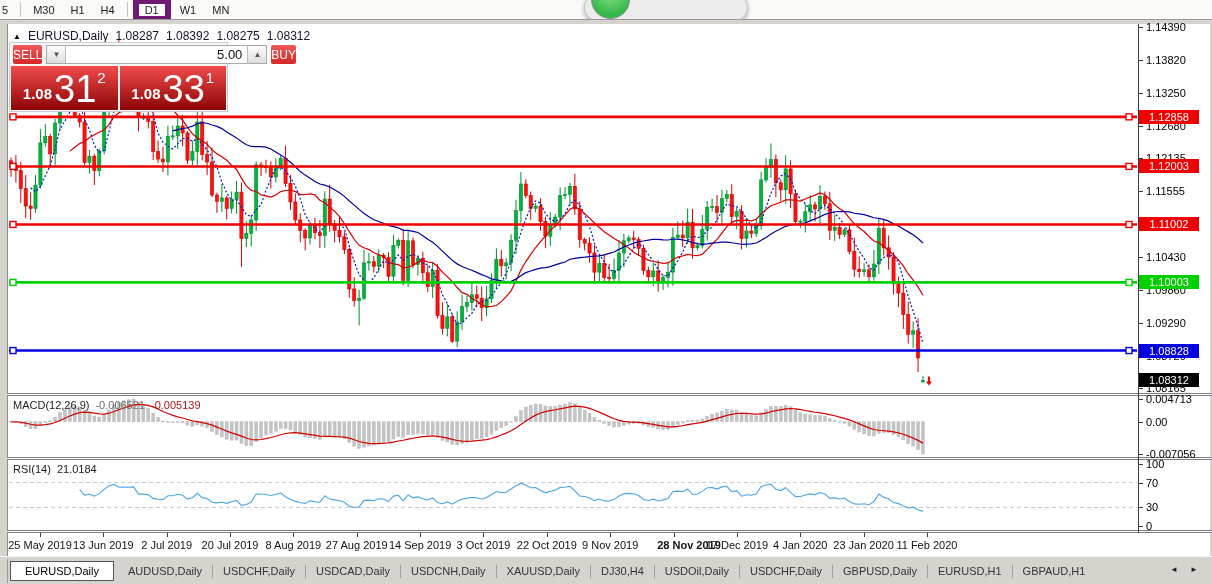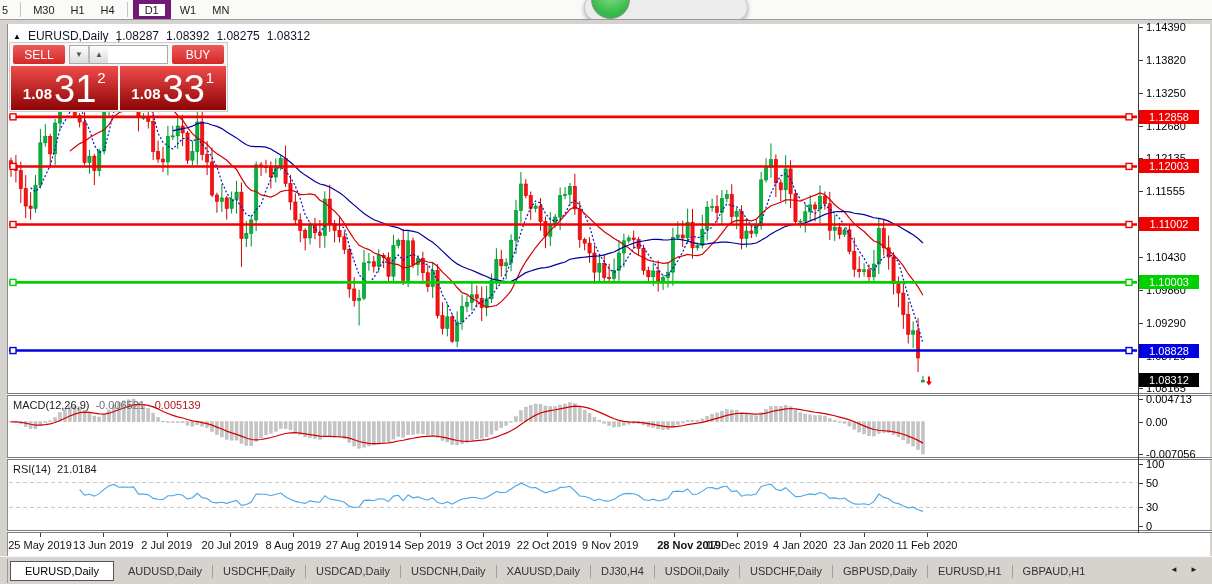--- a/index.html
+++ b/index.html
@@ -698,20 +698,21 @@
     <span>1.08392</span>
     <span>1.08275</span>
     <span>1.08312</span>
   </div>
 
   <div id="tpanel">
     <div id="tprow1">
       <div class="tradebtn">SELL</div>
       <div id="volbox">
         <div class="spin">▼</div>
+        <input id="volval" value="5.00" style="">
         <div class="spin up">▲</div>
       </div>
       <div class="tradebtn">BUY</div>
     </div>
     <div id="tprow2">
       <div class="bigquote">
         <span class="pre">1.08</span>
         <span class="big">31</span>
         <span class="sup">2</span>
       </div>
@@ -748,21 +749,21 @@
       <div class="chip" style="top:109.84369477911659px;background:#f00000;">1.12858</div>
       <div class="chip" style="top:159.4268273092362px;background:#f00000;">1.12003</div>
       <div class="chip" style="top:217.47678714859413px;background:#f00000;">1.11002</div>
       <div class="chip" style="top:275.4107630522083px;background:#00d000;">1.10003</div>
       <div class="chip" style="top:343.5513253012053px;background:#0000e0;">1.08828</div>
       <div class="chip" style="top:373.4751807228911px;background:#000000;">1.08312</div>
       <div class="ytick" style="top:393px;">0.004713</div>
       <div class="ytick" style="top:415.7625702487282px;">0.00</div>
       <div class="ytick" style="top:448px;">-0.007056</div>
       <div class="ytick" style="top:458px;">100</div>
-      <div class="ytick" style="top:476.6px;">50</div>
+      <div class="ytick" style="top:476.6px;">70</div>
       <div class="ytick" style="top:501.4px;">30</div>
       <div class="ytick" style="top:520px;">0</div>
     </div>
   <div id="daterow">
       <div class="dtick" style="left:40px;"></div>
       <div class="dlabel" style="left:40px;">25 May 2019</div>
       <div class="dtick" style="left:103.35px;"></div>
       <div class="dlabel" style="left:103.35px;">13 Jun 2019</div>
       <div class="dtick" style="left:166.7px;"></div>
       <div class="dlabel" style="left:166.7px;">2 Jul 2019</div>

